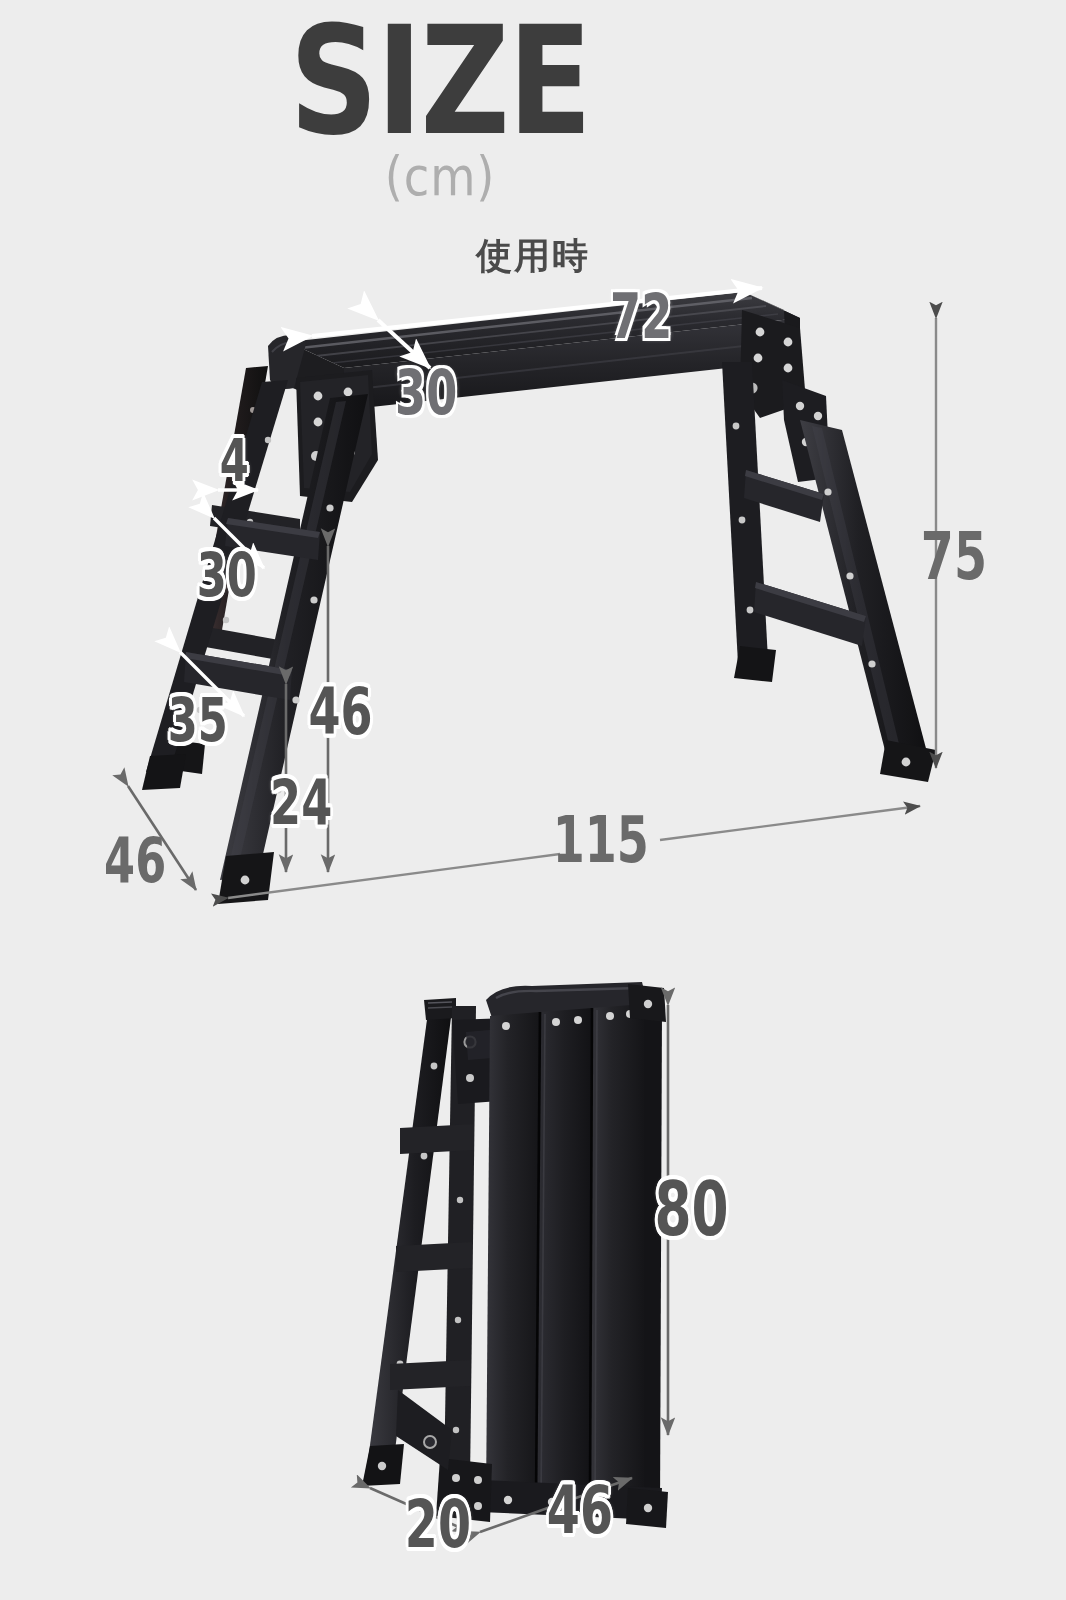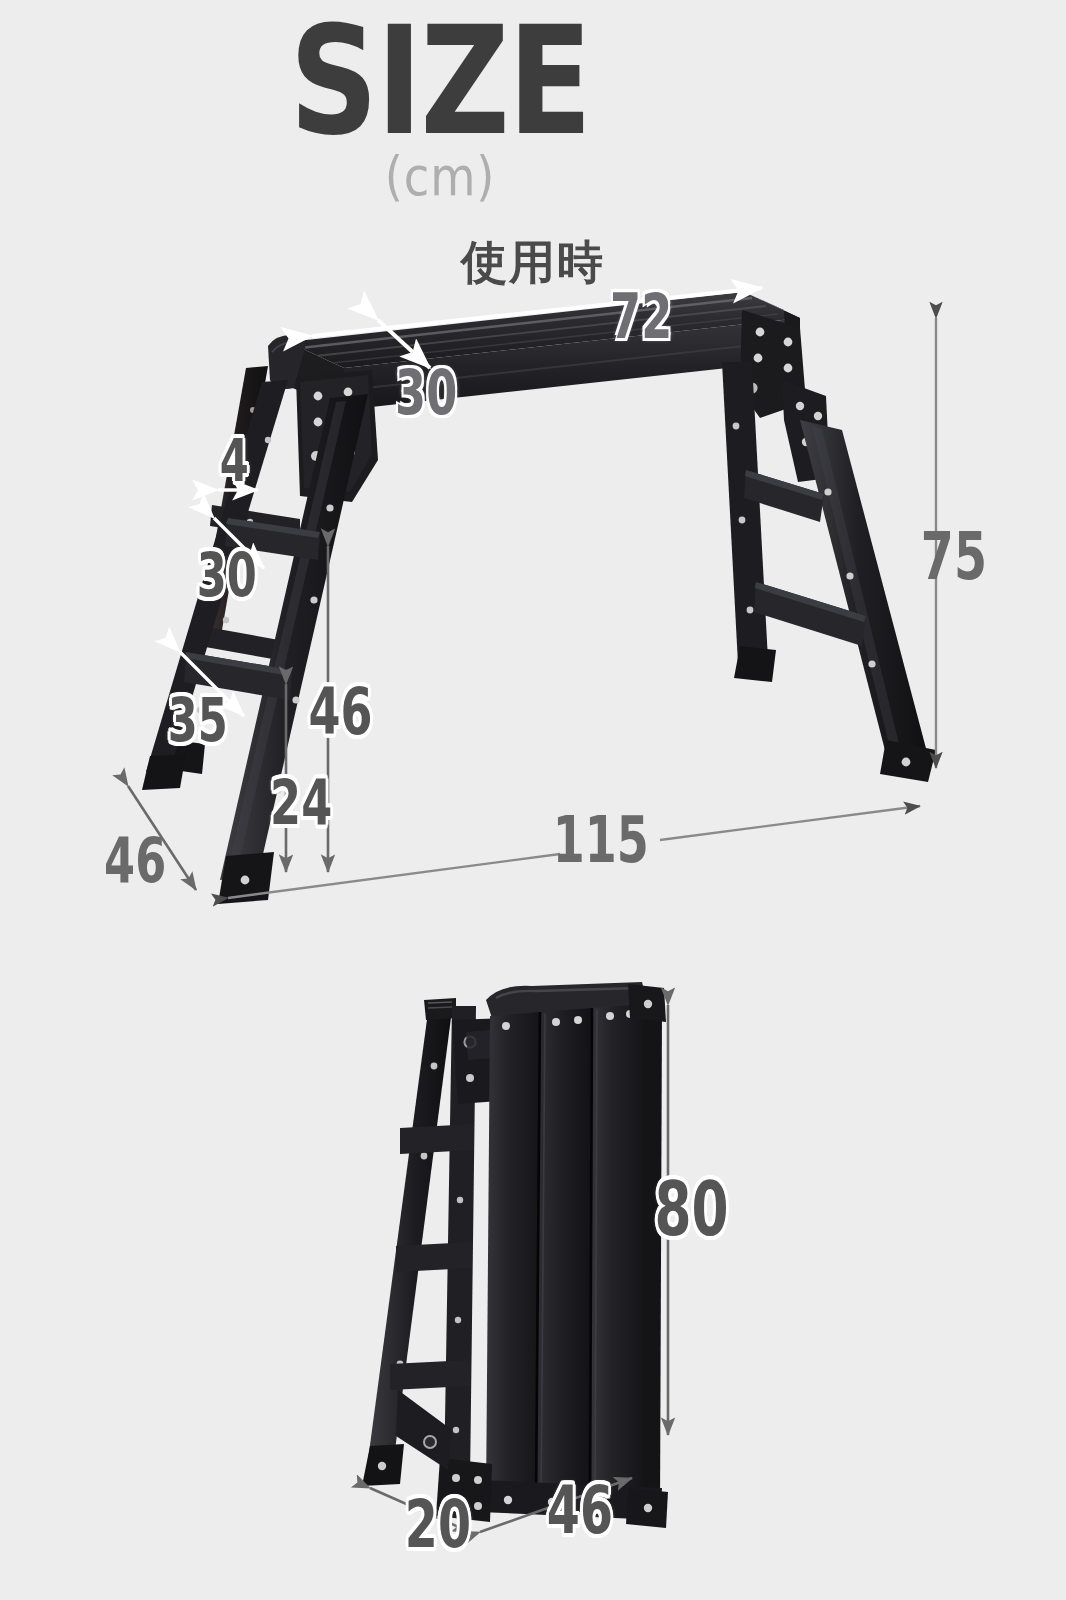--- a/index.html
+++ b/index.html
@@ -33,21 +33,21 @@
     line-height:1.0;
     margin-top:-6px;
     transform:scaleX(0.86);
     display:block;
   }
   .section-label {
     position:absolute;
     width:1066px;
     text-align:center;
     font-family:"DejaVu Sans","Liberation Sans",sans-serif;
-    font-size:46px;
+    font-size:36px;
     font-weight:bold;
     color:#4a4a4a;
     letter-spacing:2px;
   }
   #label-use { top:232px; }
   #label-stored { top:932px; }
 
   
   .stage { position:absolute; left:0; width:1066px; }
   #stage-open { top:270px; height:660px; }

